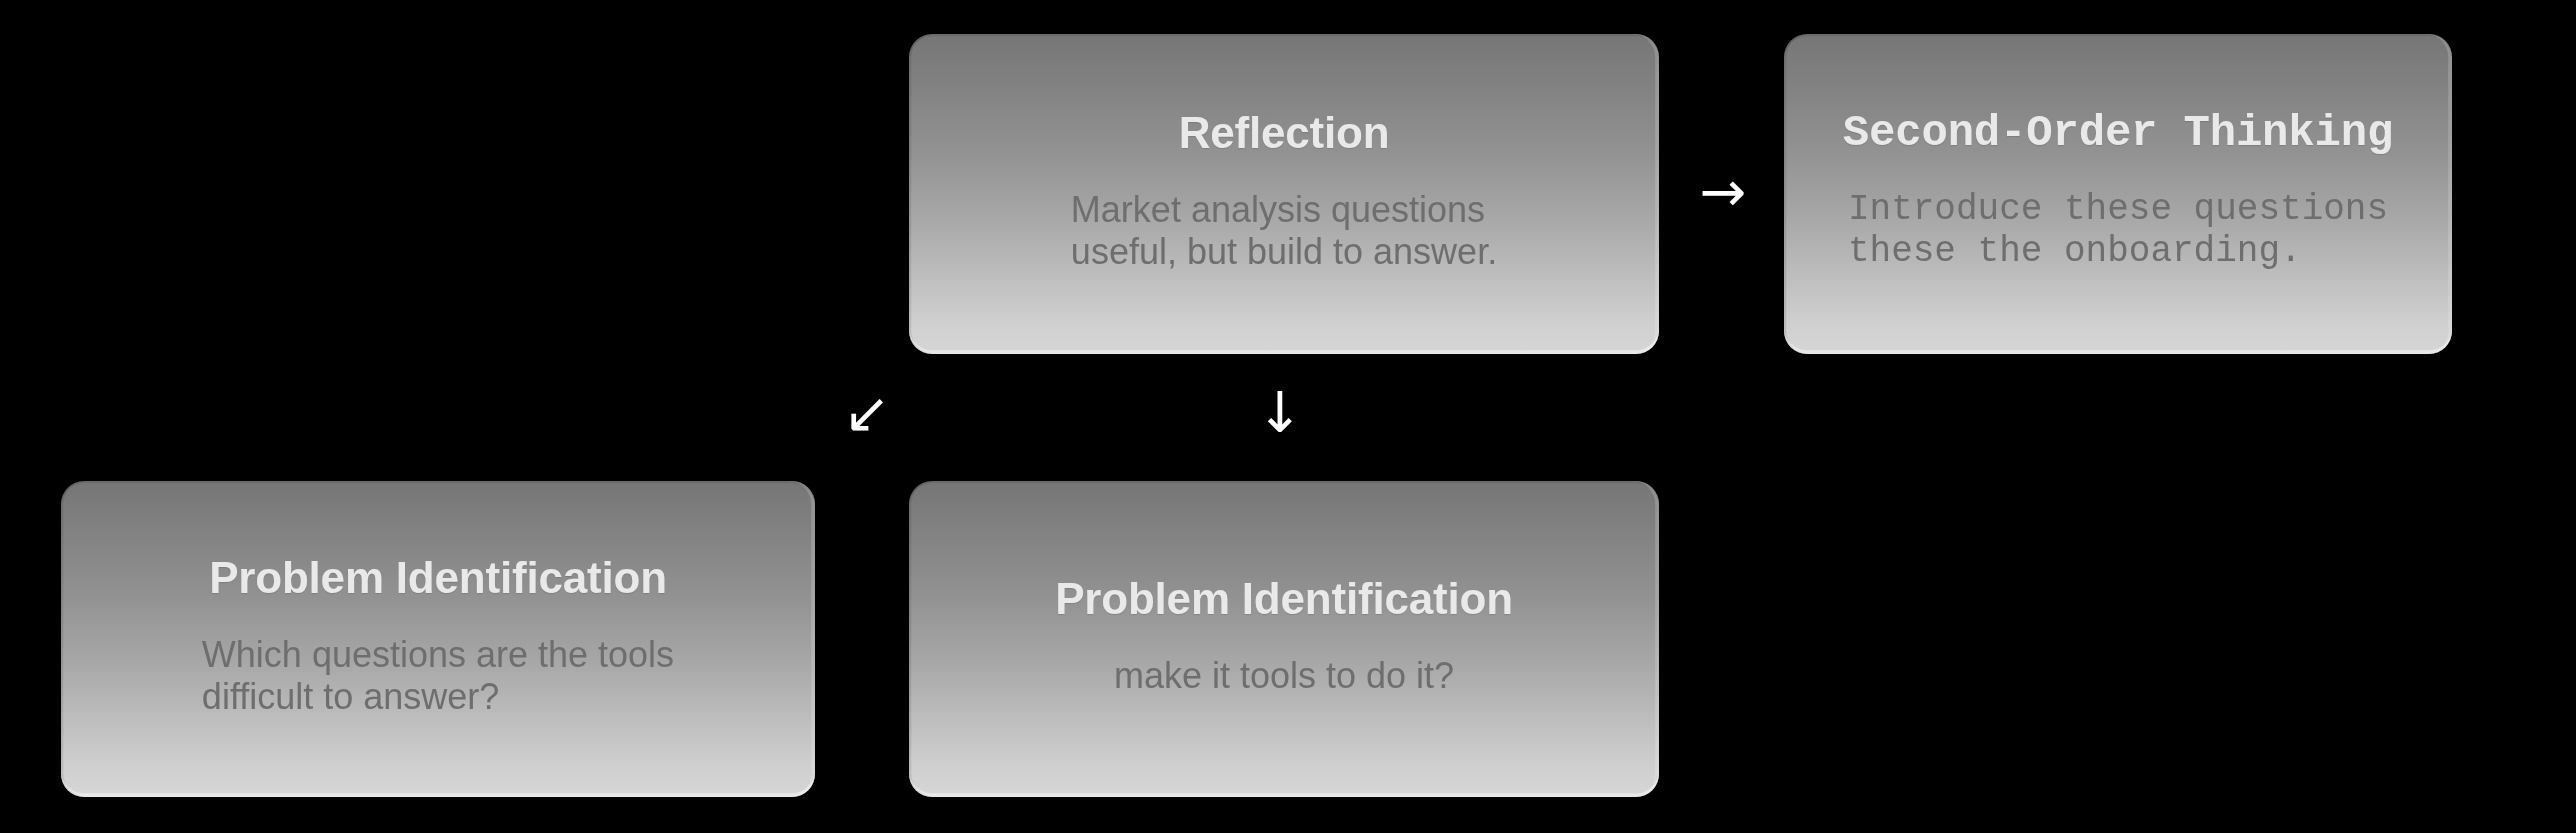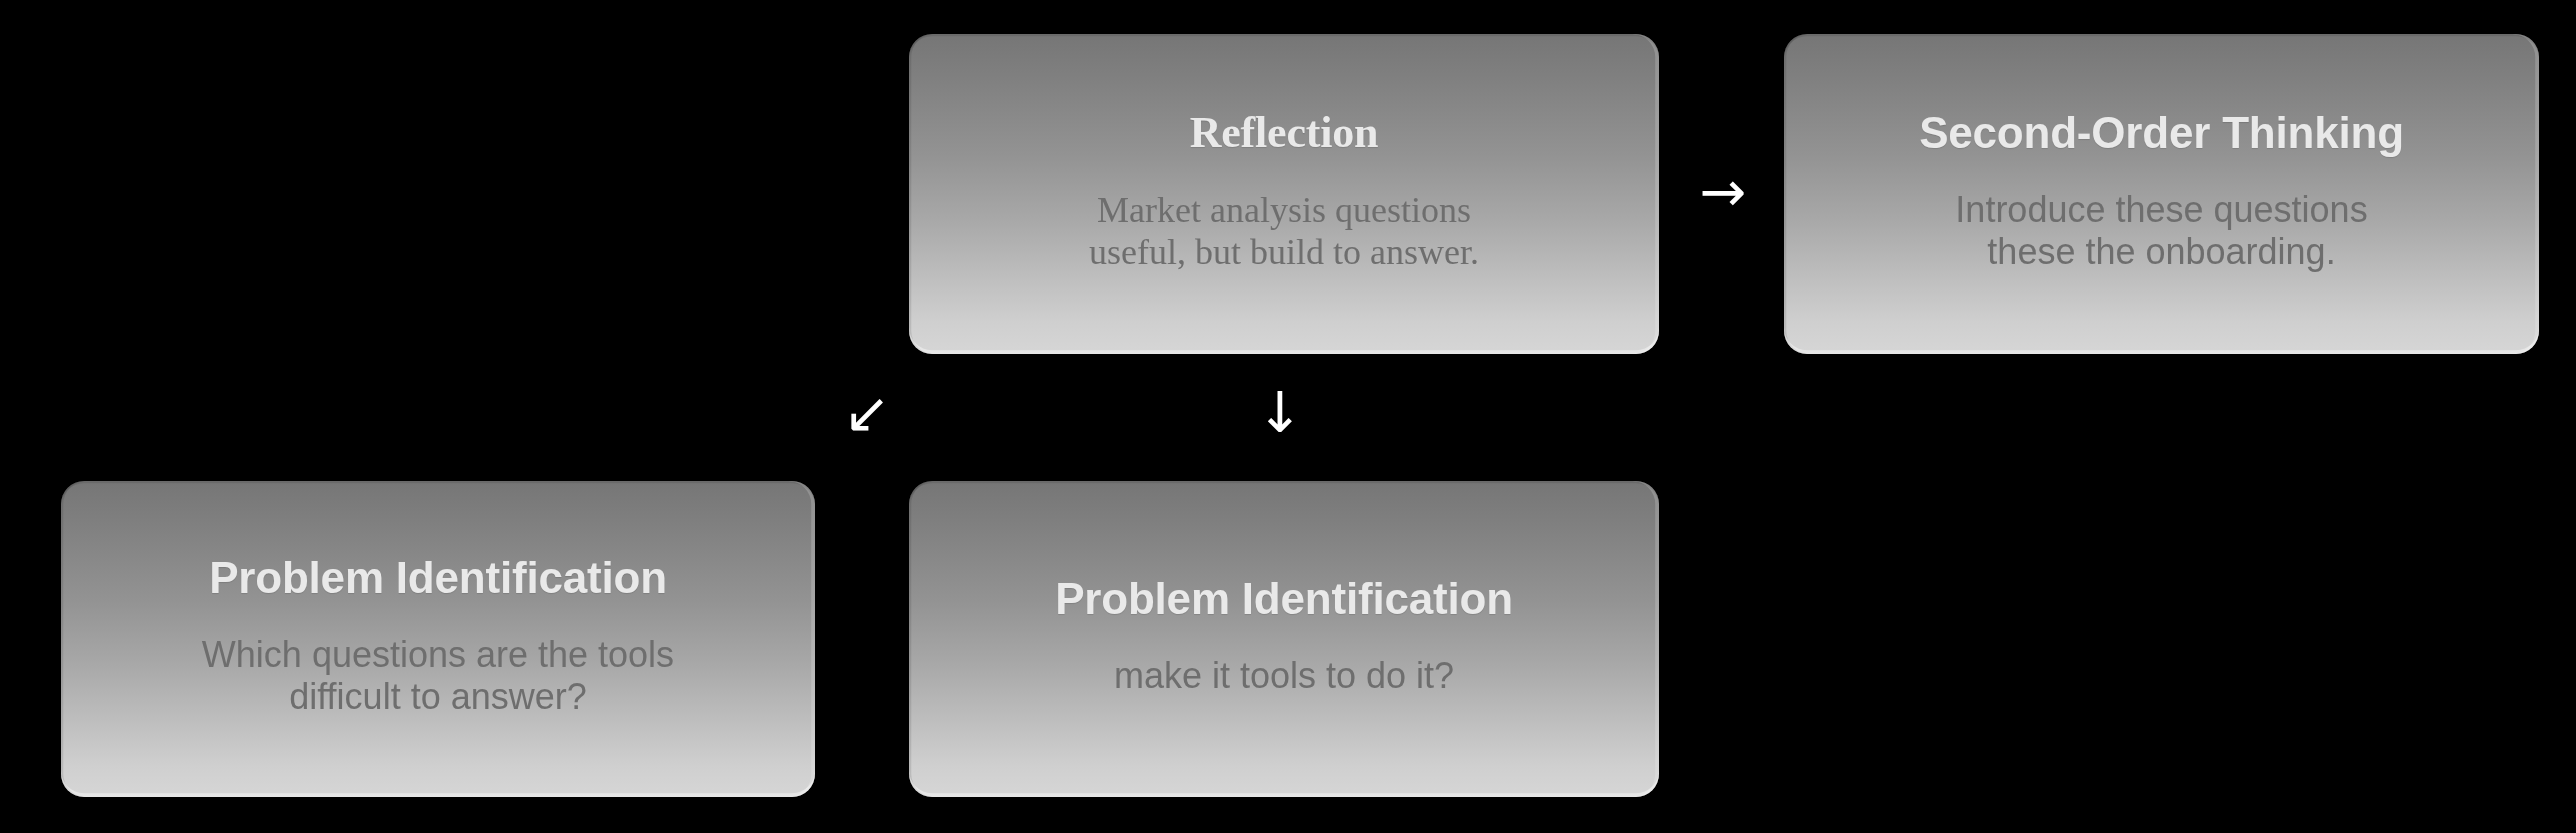--- a/index.html
+++ b/index.html
@@ -59,21 +59,21 @@
     white-space: nowrap;
     text-shadow: 0 0.8px 0.8px rgba(0,0,0,0.12);
   }
 
   .node-desc {
     margin-top: 32px;
     font-size: 36px;
     font-weight: 400;
     color: #6e6e6e;
     line-height: 1.18;
-    text-align: center;
+    text-align: left;
     max-width: 100%;
   }
   .node-desc .ln { display: block; }
 
   
   .arrow {
     position: absolute;
     color: #ffffff;
     font-family: "DejaVu Sans", sans-serif;
     line-height: 1;
@@ -81,22 +81,22 @@
     display: flex;
     align-items: center;
     justify-content: center;
     user-select: none;
   }
   .arrow-right { font-size: 56px; }
   .arrow-down  { font-size: 56px; }
   .arrow-dl    { font-size: 56px; }
 
   
-  #node-reflection      { left: 909px; top: 34px;  width: 750px; height: 320px; font-family: Liberation Serif, serif; }
-  #node-second-order    { left: 1784px; top: 34px;  width: 755px; height: 320px; }
+  #node-reflection      { left: 909px; top: 34px;  width: 750px; height: 320px; }
+  #node-second-order    { left: 1784px; top: 34px;  width: 668px; height: 320px; font-family: Liberation Mono, monospace; }
   #node-problem-left    { left: 61px;   top: 481px; width: 754px; height: 316px; }
   #node-problem-center  { left: 909px; top: 481px; width: 750px; height: 316px; }
 
   #arrow-reflection-to-second { left: 1674px; top: 161px; width: 98px; height: 61px; }
   #arrow-reflection-to-center { left: 1246px; top: 379px; width: 68px;  height: 68px; }
   #arrow-reflection-to-left   { left: 833px; top: 379px; width: 68px;  height: 68px; }
 </style>
 </head>
 <body>
 

